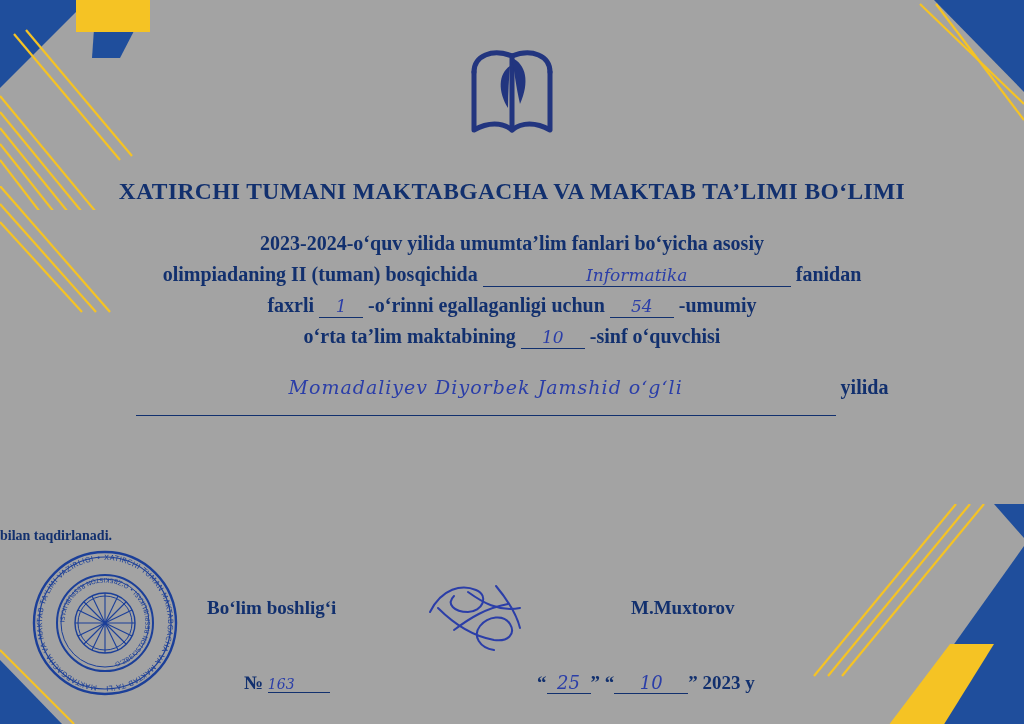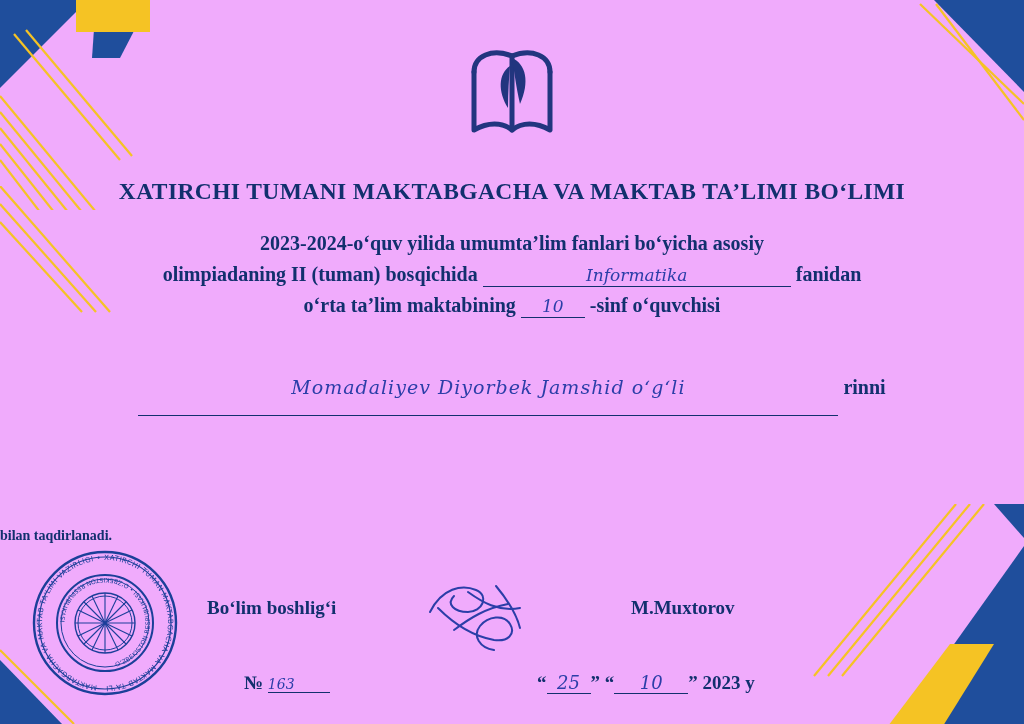--- a/index.html
+++ b/index.html
@@ -4,21 +4,21 @@
 <style>
   html, body {
     margin: 0;
     padding: 0;
     background: #ffffff;
   }
   #page {
     position: relative;
     width: 1024px;
     height: 724px;
-    background: #f0abfc;
+    background: #a3a3a3;
     overflow: hidden;
     font-family: "Liberation Serif", serif;
   }
 
   
   .corner {
     position: absolute;
     pointer-events: none;
   }
   .tl-wrap { top: 0; left: 0; width: 300px; height: 200px; }
@@ -294,29 +294,36 @@
   <div class="org-title">XATIRCHI TUMANI MAKTABGACHA VA MAKTAB TA’LIMI BO‘LIMI</div>
 
   <div class="body-block">
     <div class="line">2023-2024-o‘quv yilida umumta’lim fanlari bo‘yicha asosiy</div>
     <div class="line">
       <span>olimpiadaning II (tuman) bosqichida</span>
       <span class="fill w-subject">Informatika</span>
       <span>fanidan</span>
     </div>
     <div class="line">
+      <span>faxrli</span>
+      <span class="fill w-place">1</span>
+      <span>-o‘rinni egallaganligi uchun</span>
+      <span class="fill w-school">54</span>
+      <span>-umumiy</span>
+    </div>
+    <div class="line">
       <span>o‘rta ta’lim maktabining</span>
       <span class="fill w-grade">10</span>
       <span>-sinf o‘quvchisi</span>
     </div>
   </div>
 
   <div class="name-row">
     <span class="name-fill">Momadaliyev Diyorbek Jamshid o‘g‘li</span>
-    <span>rinni</span>
+    <span>yilida</span>
   </div>
 
   <div class="awarded">bilan taqdirlanadi.</div>
 
   <div class="seal">
     <svg width="150" height="150" viewBox="0 0 150 150">
       <circle cx="75" cy="75" r="71" fill="none" stroke="#1b3f99" stroke-width="2.4"></circle>
       <circle cx="75" cy="75" r="66" fill="none" stroke="#1b3f99" stroke-width="1.2"></circle>
       <circle cx="75" cy="75" r="48" fill="none" stroke="#1b3f99" stroke-width="2"></circle>
       <circle cx="75" cy="75" r="44" fill="none" stroke="#1b3f99" stroke-width="1"></circle>

